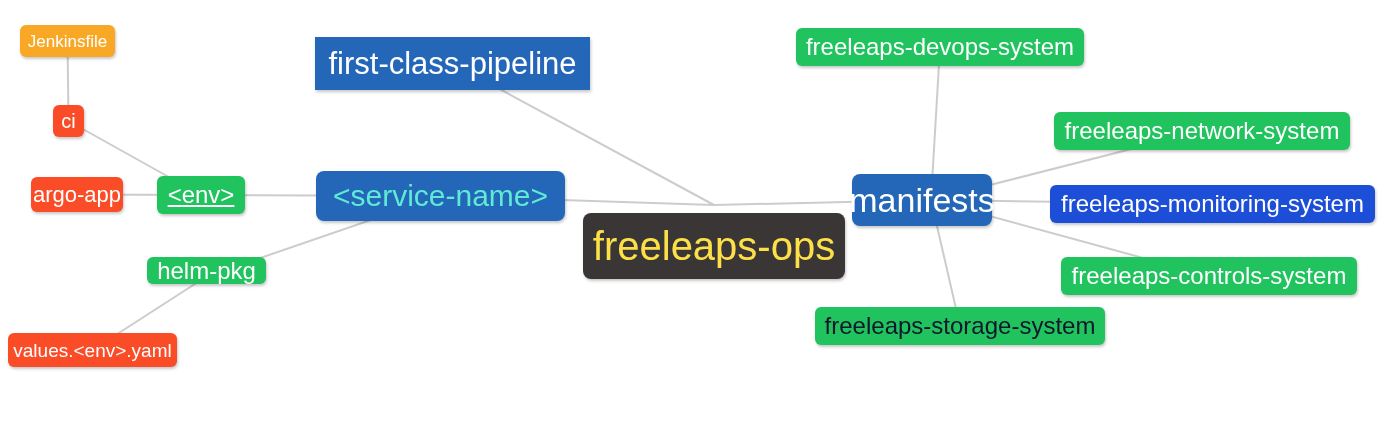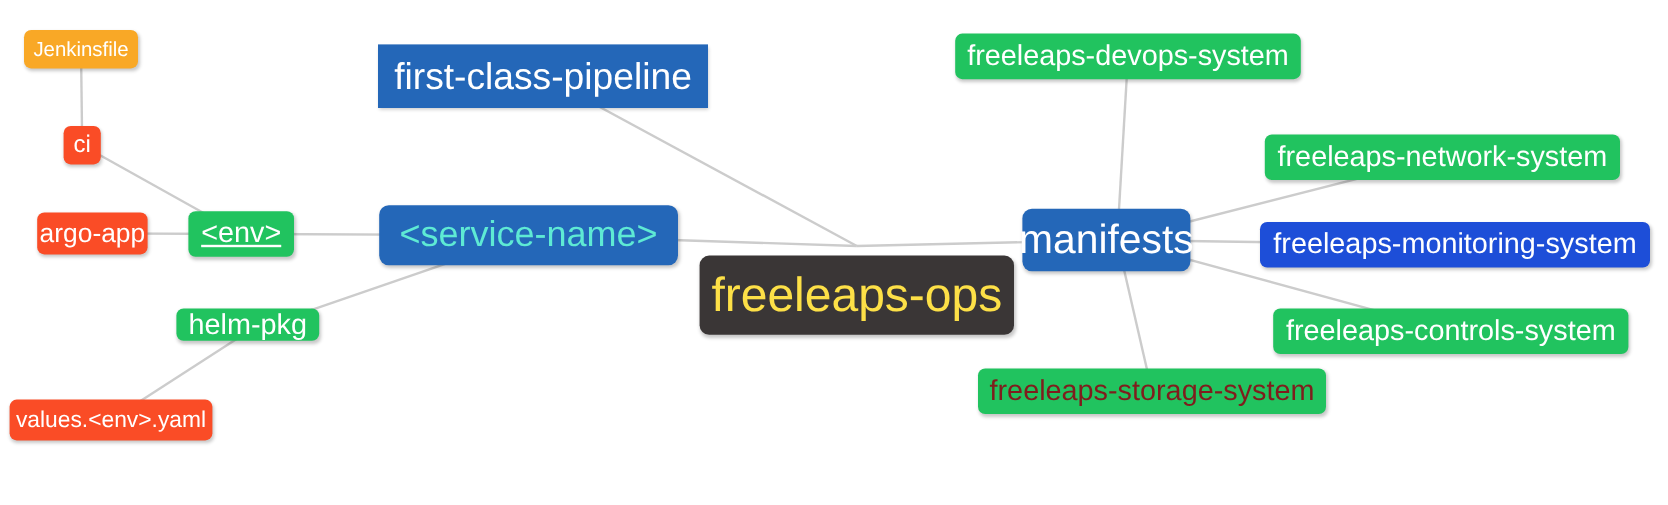--- a/index.html
+++ b/index.html
@@ -95,17 +95,17 @@
       </div>
       <div class="node" style="left: 1054px; top: 112px; width: 296px; height: 38px; background: rgb(33, 195, 95); font-size: 24px; border-radius: 6px; color: rgb(255, 255, 255); align-items: center;">
         <span>freeleaps-network-system</span>
       </div>
       <div class="node" style="left: 1050px; top: 185px; width: 325px; height: 38px; background: #1d4ed8; font-size: 24px; border-radius: 6px; color: rgb(255, 255, 255);">
         <span>freeleaps-monitoring-system</span>
       </div>
       <div class="node" style="left: 1061px; top: 257px; width: 296px; height: 38px; background: rgb(33, 195, 95); font-size: 24px; border-radius: 6px; color: rgb(255, 255, 255);">
         <span>freeleaps-controls-system</span>
       </div>
-      <div class="node" style="left: 815px; top: 307px; width: 290px; height: 38px; background: rgb(33, 195, 95); font-size: 24px; border-radius: 6px; color: #7f1d1d;">
+      <div class="node" style="left: 815px; top: 307px; width: 290px; height: 38px; background: rgb(33, 195, 95); font-size: 24px; border-radius: 6px; color: #0f172a;">
         <span>freeleaps-storage-system</span>
       </div>
     </div>
 </div>
 
 </body></html>

